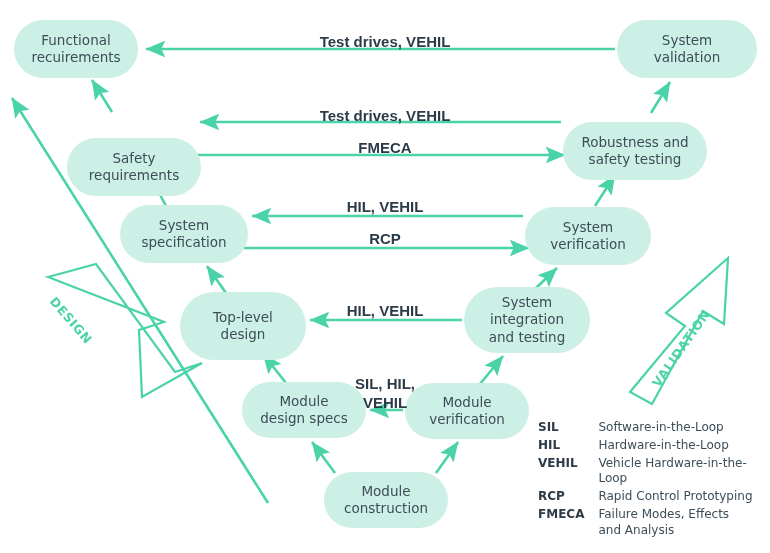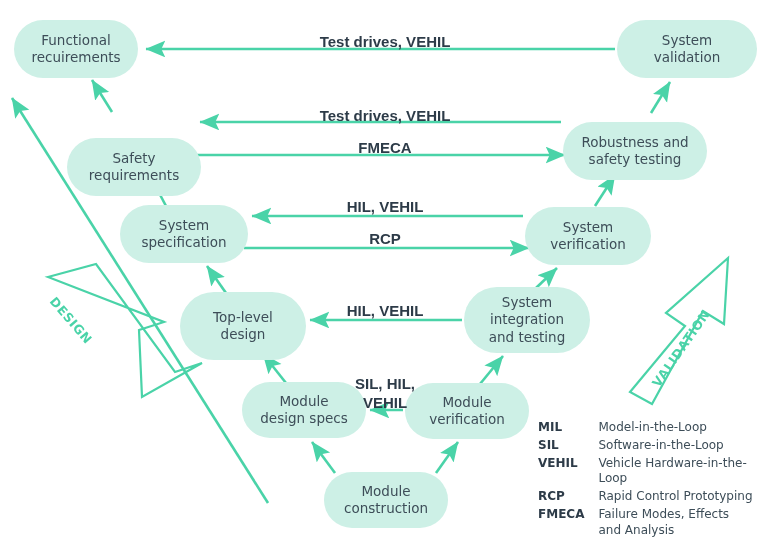--- a/index.html
+++ b/index.html
@@ -177,26 +177,26 @@
 VEHIL</div>
 
 <div class="phase-label" style="left:58px; top:294px; transform: rotate(49deg);">DESIGN</div>
 
 <div class="phase-label" style="left:649px; top:381px; transform: rotate(-55deg);">VALIDATION</div>
 
 <div id="legend">
   <table>
     <tbody>
       <tr>
-        <td class="lg-abbr">MIL</td>
-        <td class="lg-desc" style="white-space: pre-line;">Model-in-the-Loop</td>
-      </tr>
-      <tr>
         <td class="lg-abbr">SIL</td>
         <td class="lg-desc" style="white-space: pre-line;">Software-in-the-Loop</td>
+      </tr>
+      <tr>
+        <td class="lg-abbr">HIL</td>
+        <td class="lg-desc" style="white-space: pre-line;">Hardware-in-the-Loop</td>
       </tr>
       <tr>
         <td class="lg-abbr">VEHIL</td>
         <td class="lg-desc" style="white-space: pre-line;">Vehicle Hardware-in-the-Loop</td>
       </tr>
       <tr>
         <td class="lg-abbr">RCP</td>
         <td class="lg-desc" style="white-space: pre-line; margin-top: 30px;">Rapid Control Prototyping</td>
       </tr>
       <tr>

